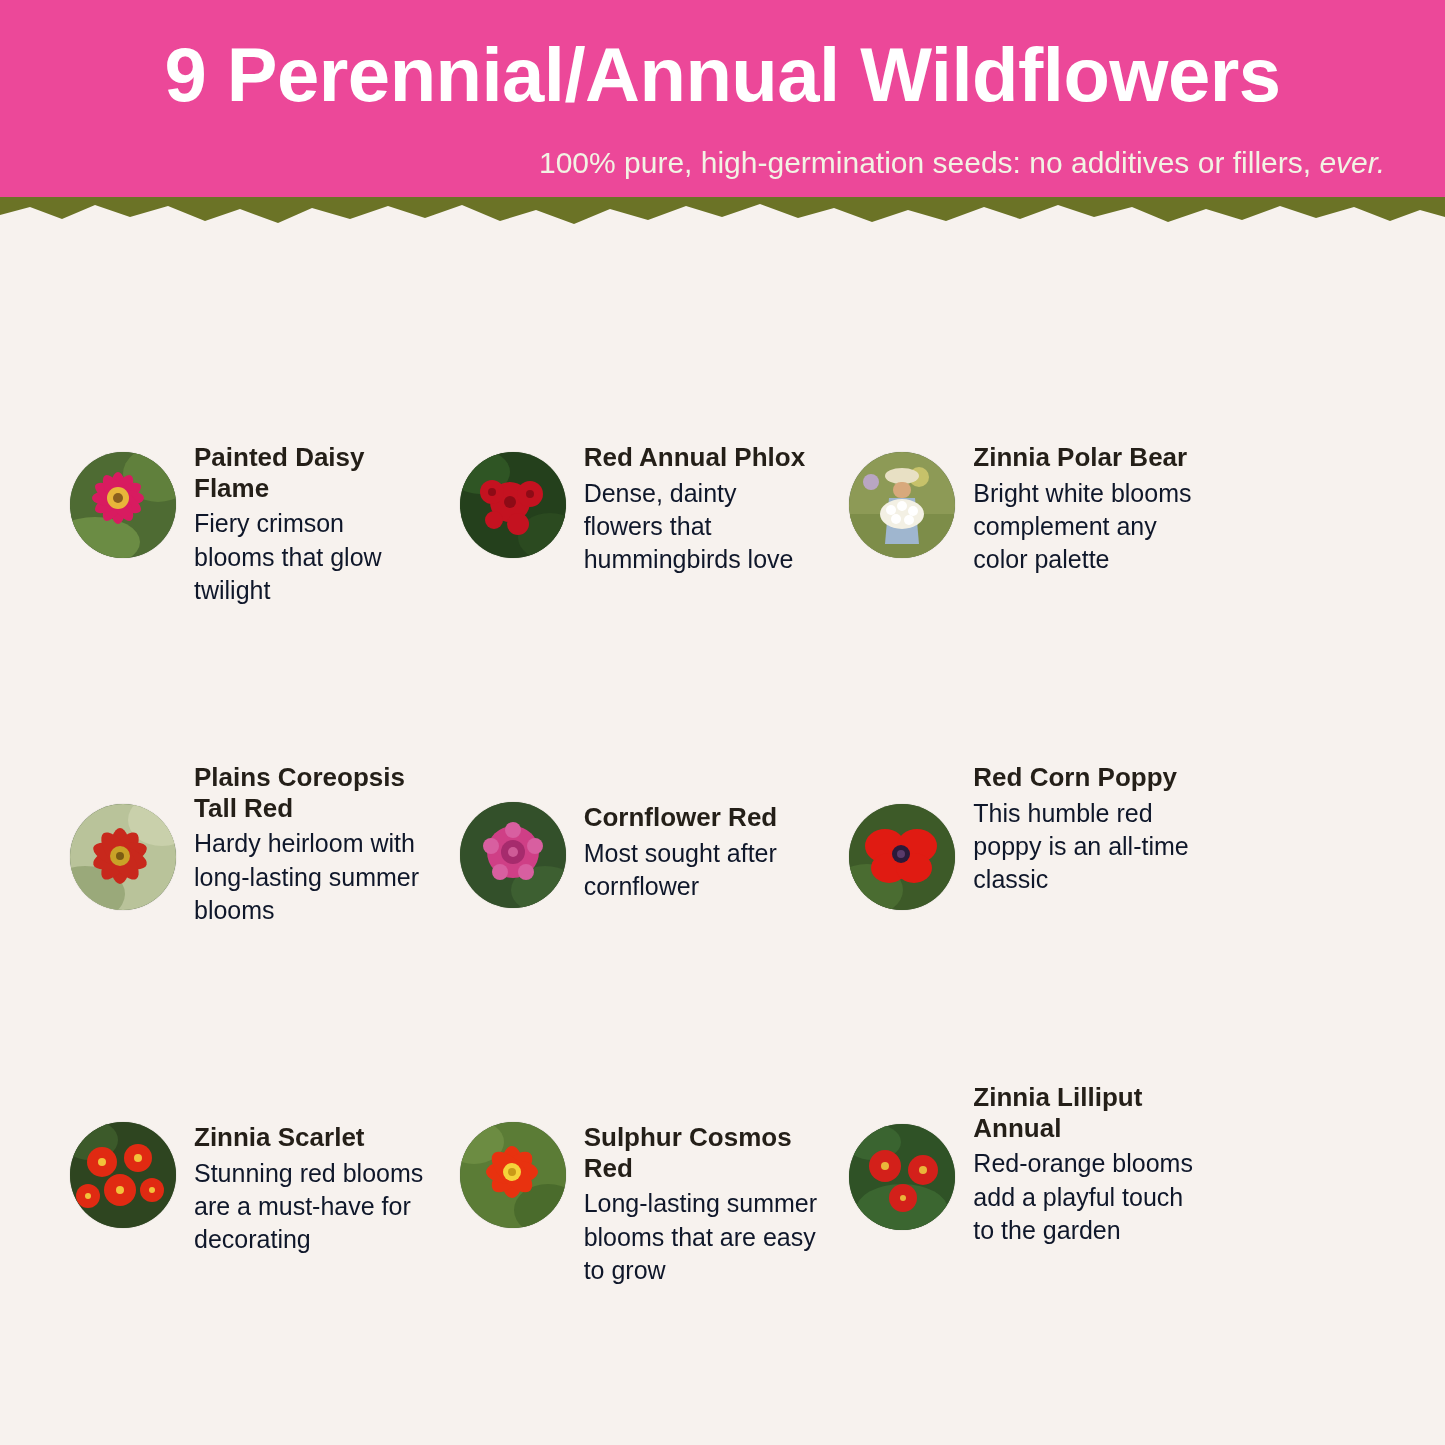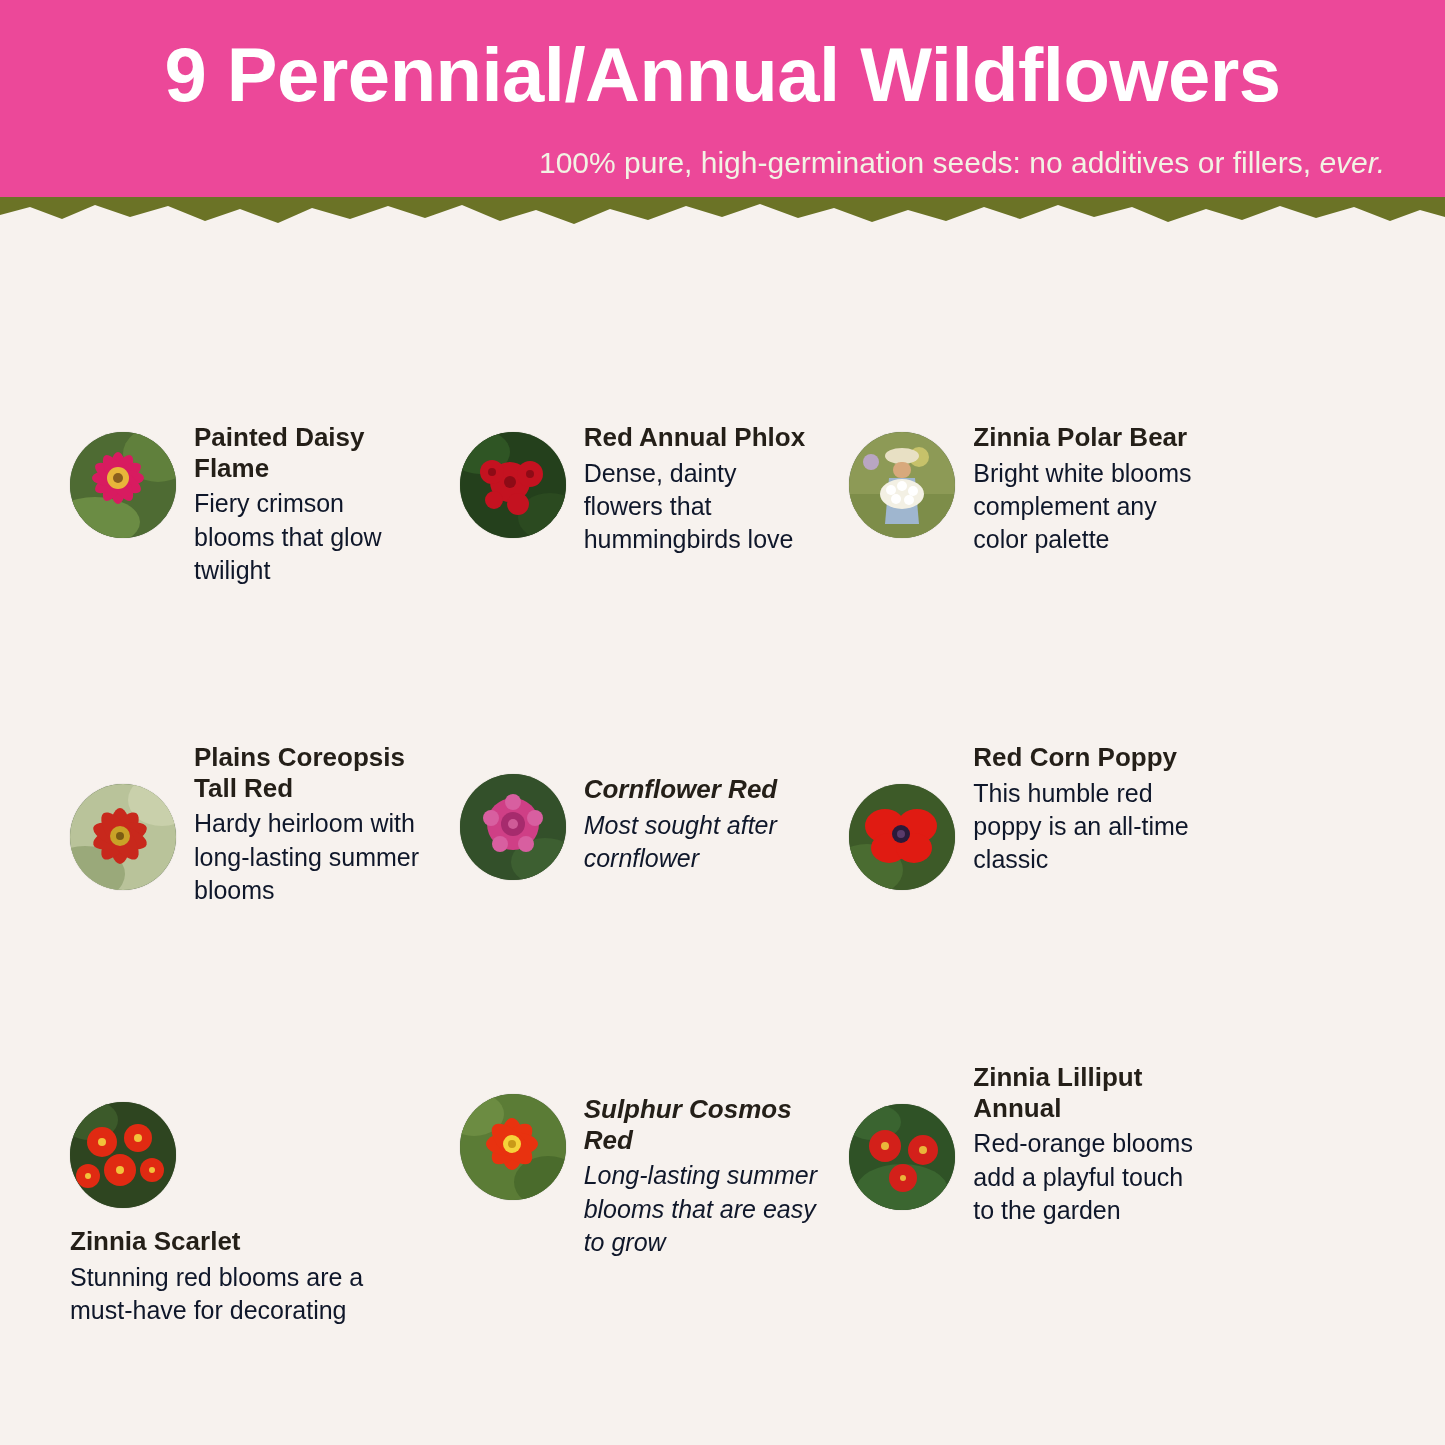--- a/index.html
+++ b/index.html
@@ -50,21 +50,21 @@
     width: 100%;
     height: 46px;
     margin-top: -1px;
     display: block;
   }
 
   
   .grid {
     position: absolute;
     left: 0;
-    top: 422px;
+    top: 442px;
     width: 1299px;
     display: grid;
     grid-template-columns: repeat(3, 1fr);
     grid-template-rows: repeat(3, 320px);
     padding: 0 70px;
     box-sizing: border-box;
     column-gap: 10px;
   }
   .cell {
     display: flex;
@@ -98,22 +98,22 @@
     margin: 0 0 4px 0;
   }
   .item-desc {
     font-size: 25px;
     color: #0f172a;
     line-height: 1.33;
     margin: 0;
   }
 
   
-  .off-a { margin-top: 40px; flex-direction: column; }
-  .off-b { margin-top: 32px; font-style: italic; }
+  .off-a { margin-top: 40px; }
+  .off-b { margin-top: 40px; }
 
   .thumb-shift-1 { margin-top: 10px; }
   .thumb-shift-2 { margin-top: 42px; }
 </style>
 </head>
 <body>
 
 <div class="header">
   <h1 class="header-title">9 Perennial/Annual Wildflowers</h1>
   <div class="header-sub">

